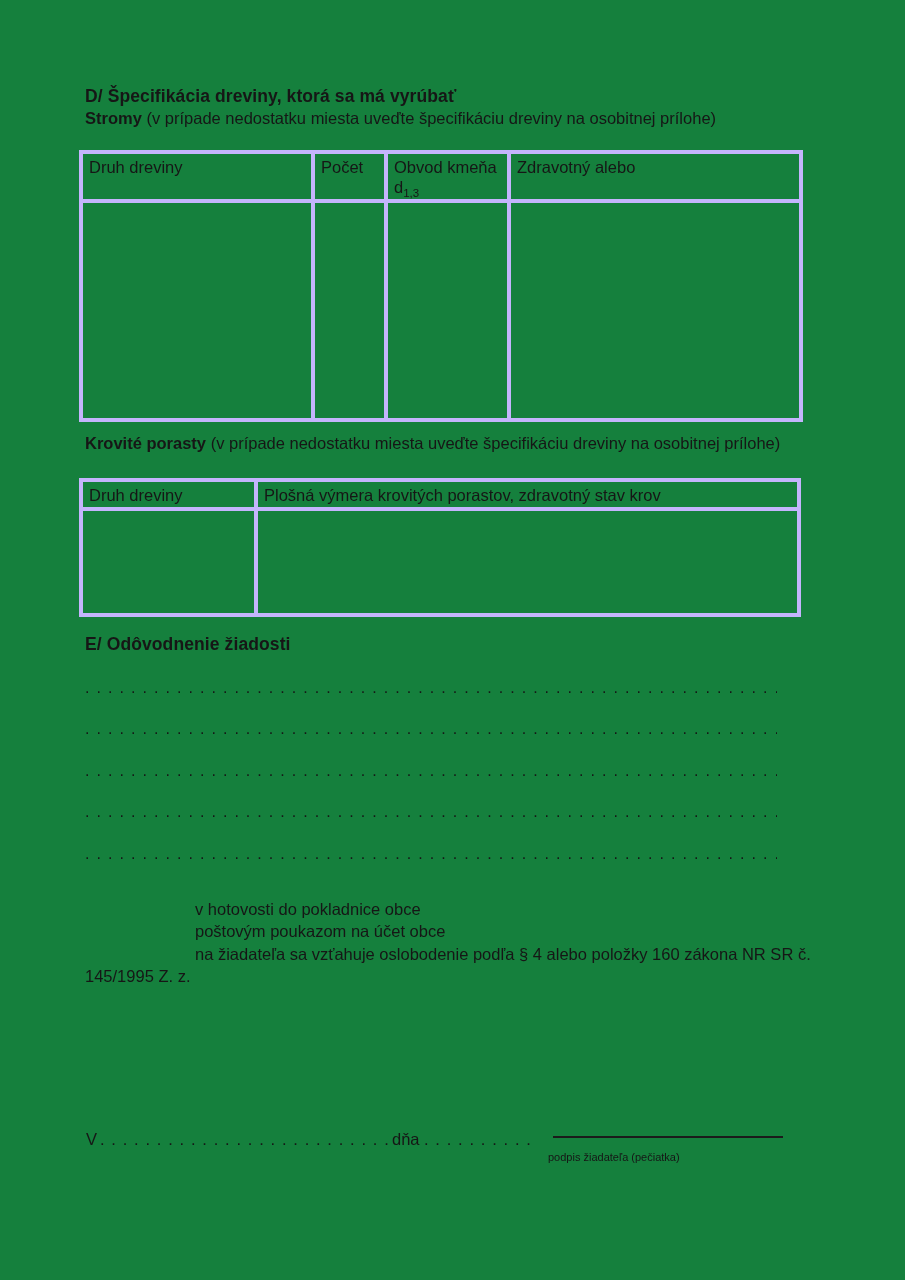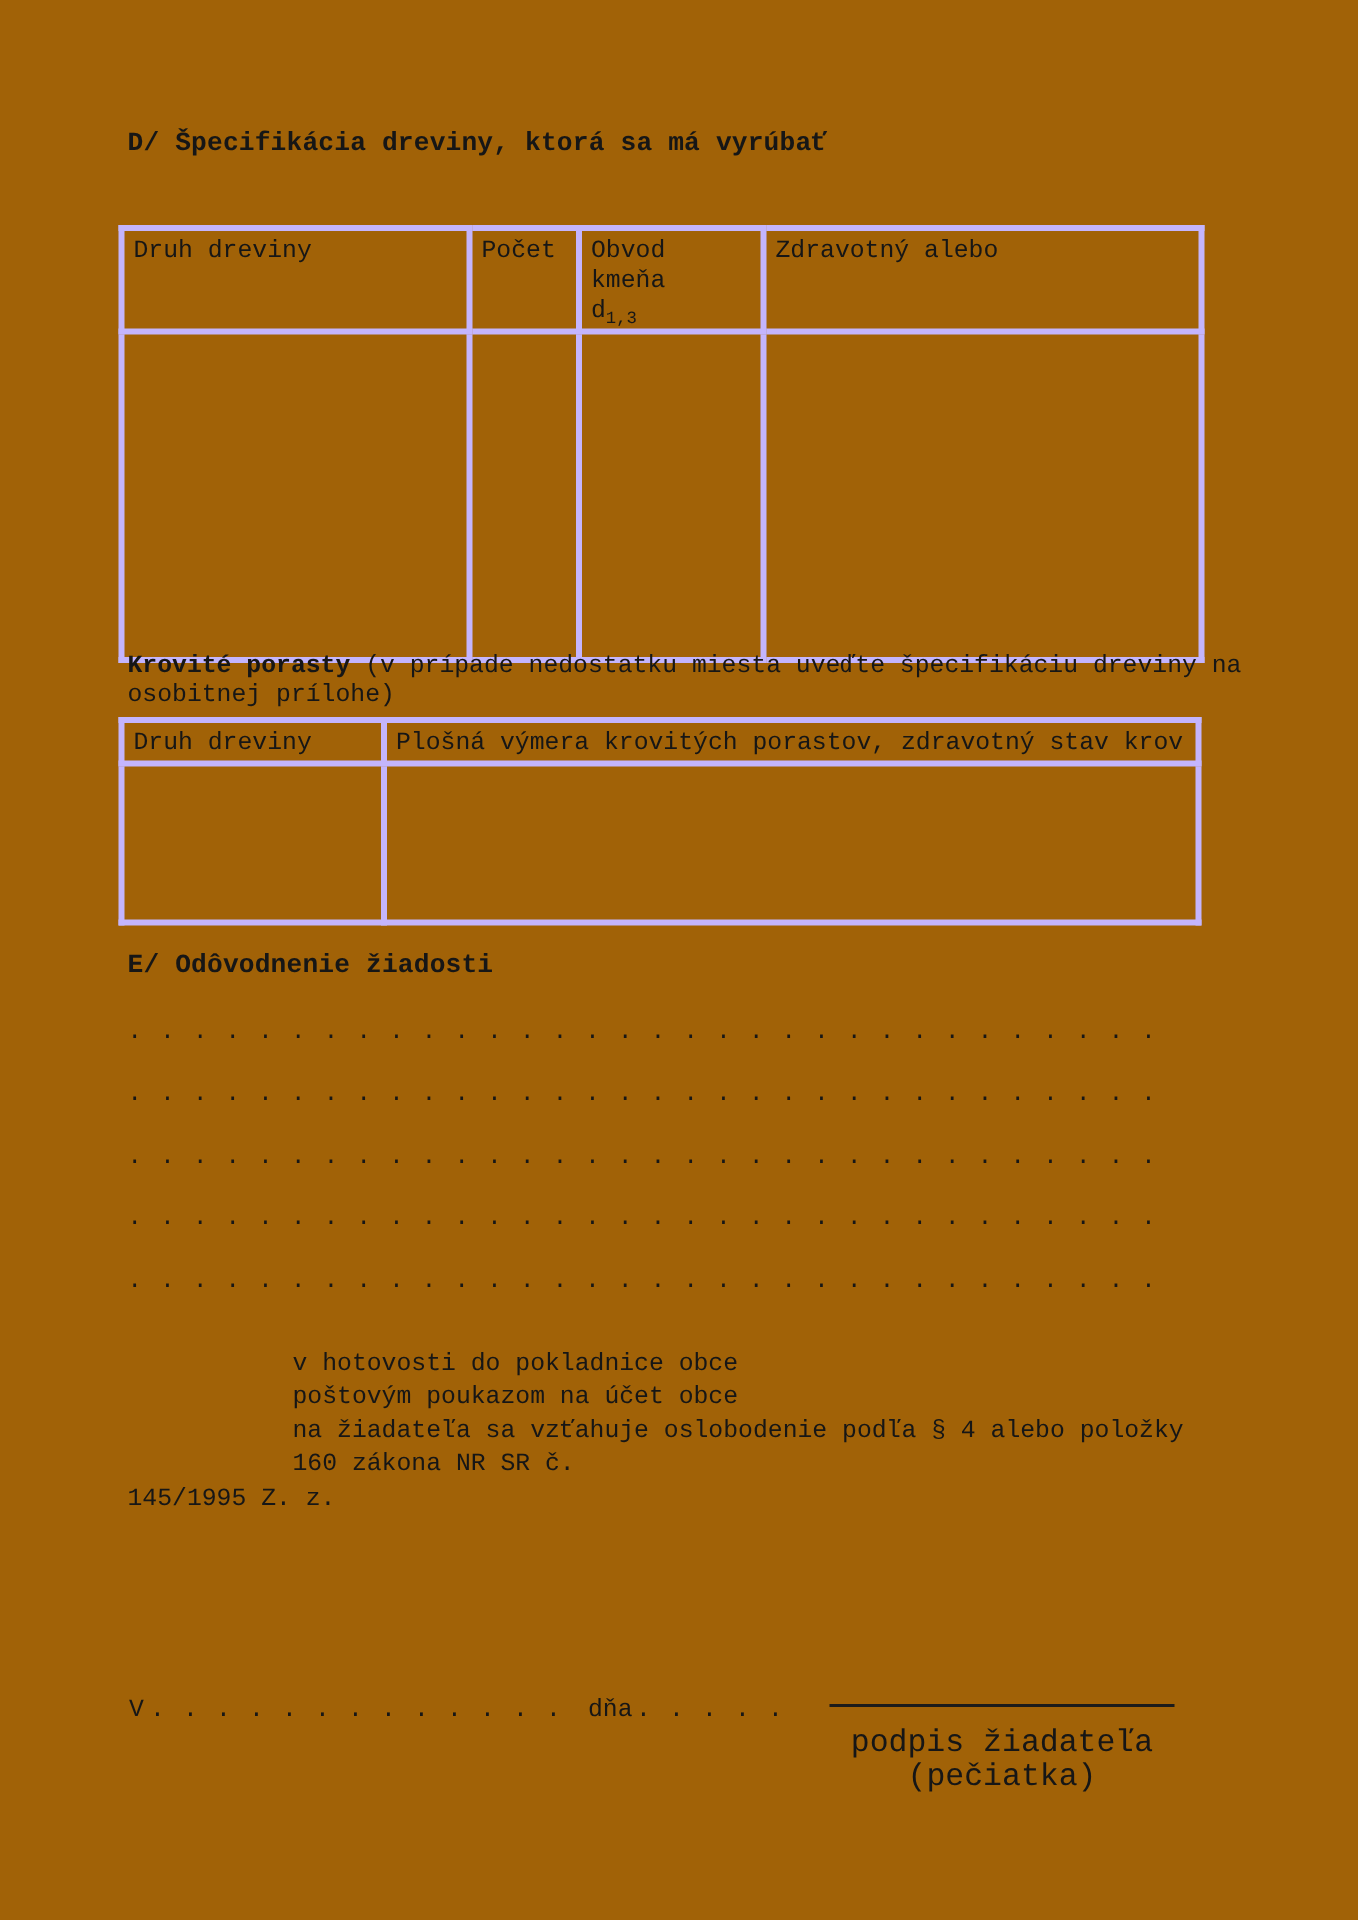--- a/index.html
+++ b/index.html
@@ -1,21 +1,21 @@
 <!DOCTYPE html>
 <html><head>
 <meta charset="utf-8">
 <style>
   html, body { margin: 0; padding: 0; background: #ffffff; }
   .page {
     position: relative;
     width: 905px;
     height: 1280px;
-    background: #a16207;
-    font-family: Liberation Mono, monospace;
+    background: #15803d;
+    font-family: Liberation Sans, sans-serif;
     color: #161616;
     font-size: 16.5px;
   }
   .abs { position: absolute; }
   .b { font-weight: bold; }
   .h-title { font-size: 17.5px; font-weight: bold; letter-spacing: 0.1px; }
 
   table.t {
     position: absolute;
     border-collapse: collapse;
@@ -59,31 +59,34 @@
   #sig-line {
     position: absolute;
     left: 553px; top: 1136px;
     width: 230px; height: 0;
     border-top: 2.5px solid #1b1b1b;
   }
   #sig-caption {
     position: absolute;
     left: 548px; top: 1151px;
     width: 240px;
-    text-align: center;
-    font-size: 21px;
+    text-align: left;
+    font-size: 11px;
   }
 </style>
 </head>
 <body>
 
 <div class="page">
 
   <div class="abs h-title" style="left:85px; top:86px;">D/ Špecifikácia dreviny, ktorá sa má vyrúbať</div>
 
+  <div class="abs" style="left:85px; top:109px;">
+    <span class="b">Stromy</span><span> (v prípade nedostatku miesta uveďte špecifikáciu dreviny na osobitnej prílohe)</span>
+  </div>
 
   <table class="t" id="trees-table">
     <colgroup>
       <col style="width:232px">
         <col style="width:73px">
         <col style="width:123px">
         <col style="width:292px">
     </colgroup>
     <tbody>
         <tr style="height:41px;">

